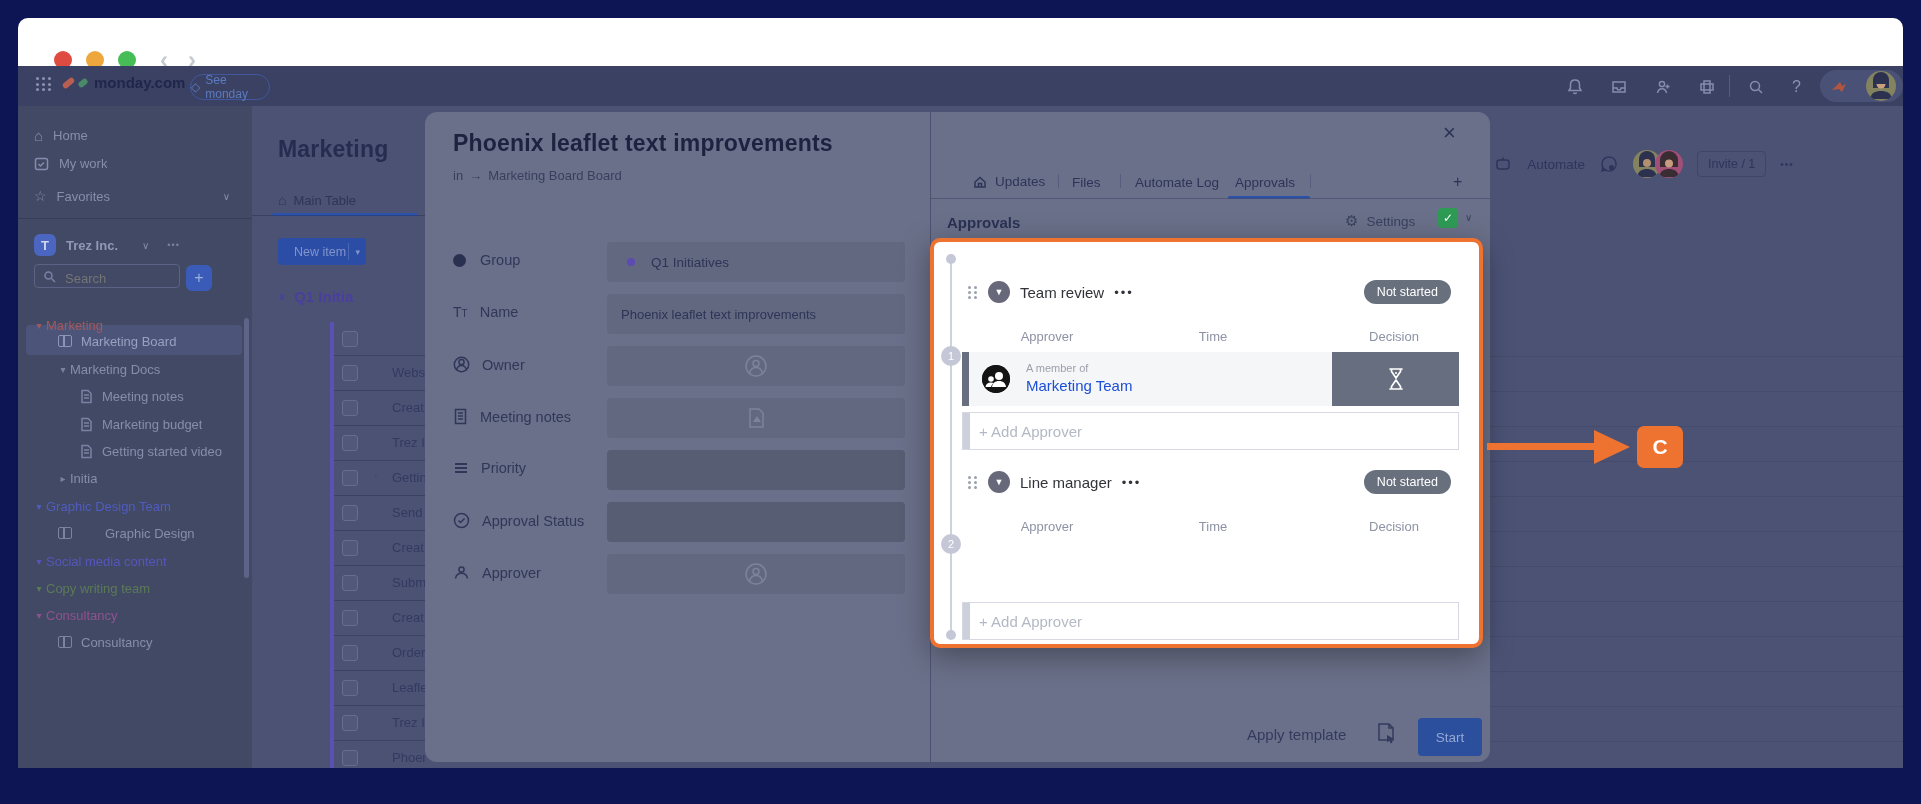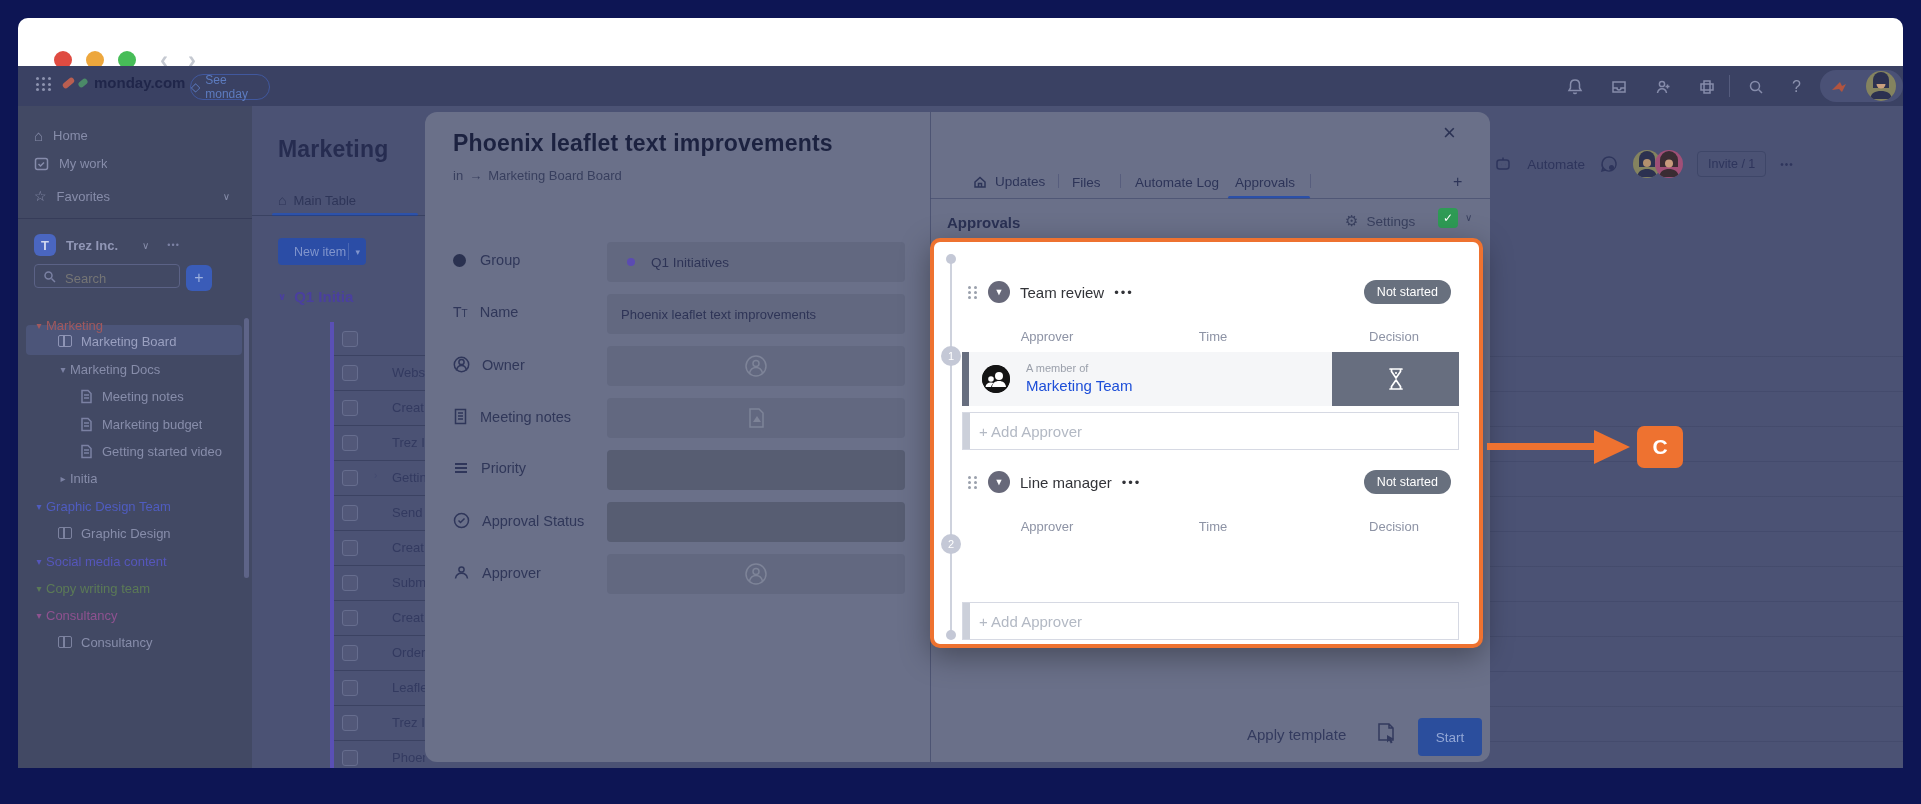--- a/index.html
+++ b/index.html
@@ -212,21 +212,21 @@
           <span class="sb-label" style="max-width:120px;">Getting started video …</span>
         </div>
       <div class="sb-item" style="top:359px;">
           <span class="caret" style="margin-left:38px;">▸</span>
           <span class="sb-label">Initia</span>
         </div>
       <div class="sb-item" style="top:387px;color:#4f5cc0;">
           <span class="caret" style="margin-left:14px;color:#4f5cc0;">▾</span>
           <span class="sb-label">Graphic Design Team</span>
         </div>
-      <div class="sb-item" style="top:414px;">
+      <div class="sb-item" style="top:414px;gap:24px;">
           <span style="margin-left:40px;margin-right:9px;" class="boardic"></span>
           <span class="sb-label">Graphic Design</span>
         </div>
       <div class="sb-item" style="top:442px;color:#5556bb;">
           <span class="caret" style="margin-left:14px;color:#5556bb;">▾</span>
           <span class="sb-label">Social media content</span>
         </div>
       <div class="sb-item" style="top:469px;color:#5b7a56;">
           <span class="caret" style="margin-left:14px;color:#5b7a56;">▾</span>
           <span class="sb-label">Copy writing team</span>

